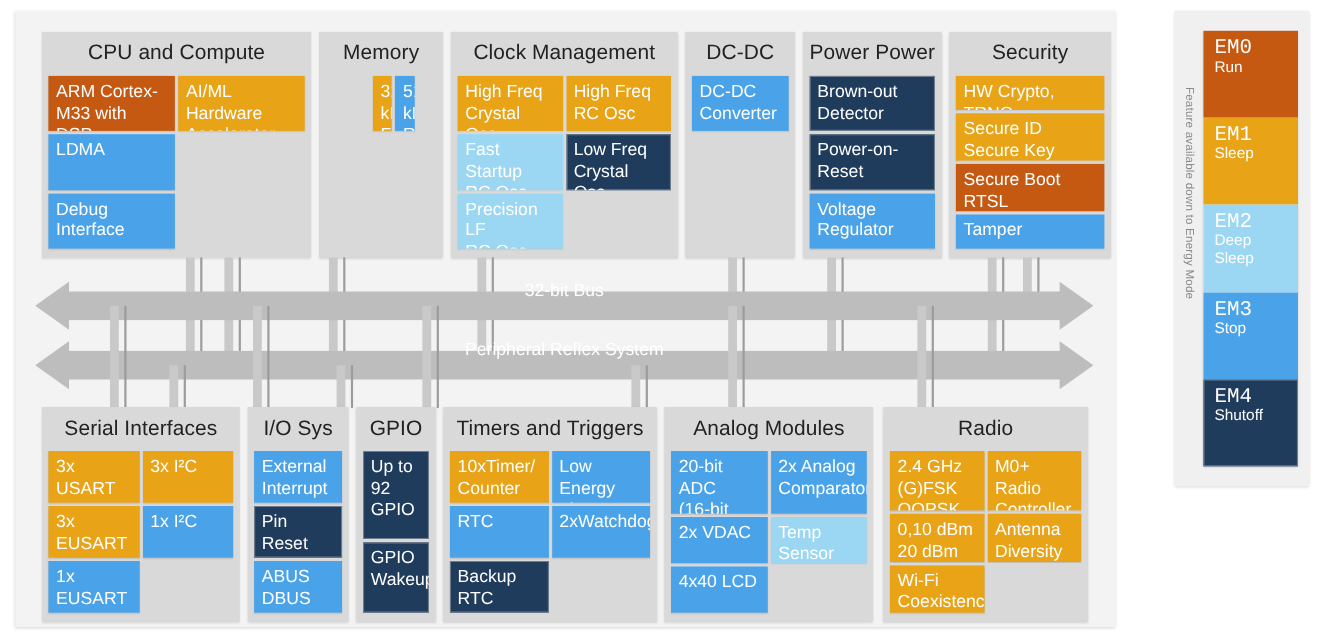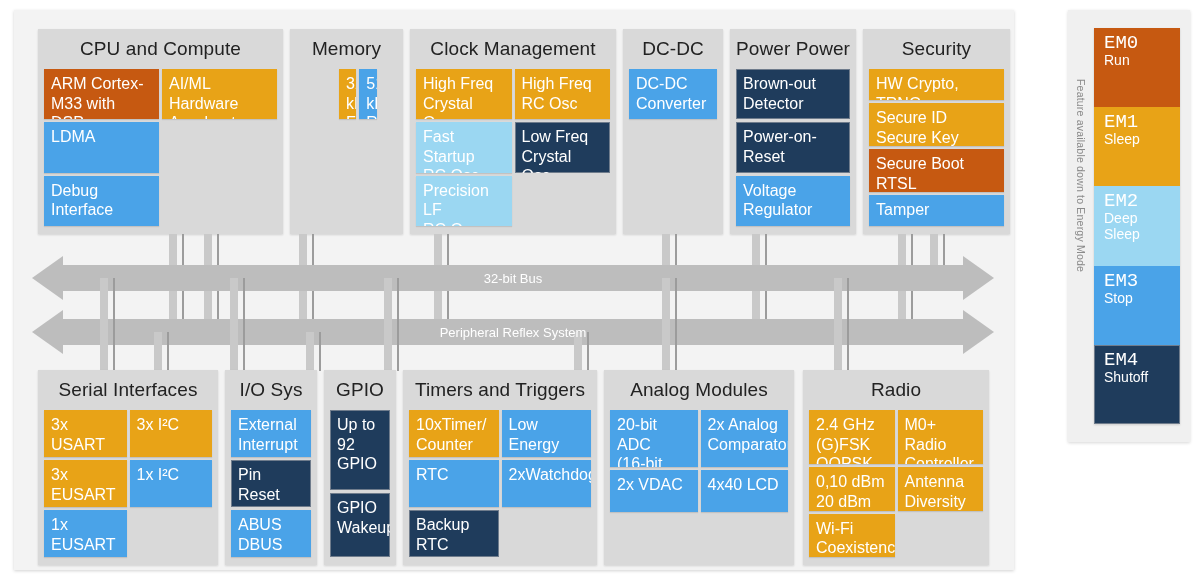--- a/index.html
+++ b/index.html
@@ -60,22 +60,22 @@
   .em1{background:#e8a317;}
   .em2{background:#9bd7f2;}
   .em3{background:#4aa3e8;}
   .em4{background:#1f3c5c; box-shadow:0 0 0 1px #6f7c8c inset;}
 
   
   .bus{
     position:absolute;
     height:44px;
     color:#ffffff;
-    font-size:13px;
-    display:flex;align-items:center;justify-content:center;
+    font-size:16px;
+    display:flex;align-items:flex-start;justify-content:center;
   }
   .bus .bar{
     position:absolute; left:30px; right:30px; top:9px; height:26px;
     background:#bdbdbd;
   }
   .bus .tipL,.bus .tipR{
     position:absolute;top:0;width:31px;height:44px;background:#bdbdbd;
   }
   .bus .tipL{left:0;clip-path:polygon(100% 0,100% 100%,0 50%);}
   .bus .tipR{right:0;clip-path:polygon(0 0,0 100%,100% 50%);}
@@ -287,20 +287,22 @@
 
   <div class="group" id="g-ana" style="left:590px;top:360px;width:190px;height:195px;">
     <div class="group-title">Analog Modules</div>
     <div class="cells" style="grid-template-columns:1fr 1fr;grid-template-rows:1.35fr 1fr 1fr;">
       <div class="blk em3">20-bit ADC
 (16-bit
 ENOB)</div>
       <div class="blk em3">2x Analog
 Comparator</div>
       <div class="blk em3">2x VDAC</div>
+      <div class="blk em2">Temp
+Sensor</div>
       <div class="blk em3">4x40 LCD</div>
       <div class="blk empty"></div>
     </div>
   </div>
 
   <div class="group" id="g-radio" style="left:789px;top:360px;width:186px;height:195px;">
     <div class="group-title">Radio</div>
     <div class="cells" style="grid-template-columns:1fr 1fr;grid-template-rows:1.25fr 1fr 1fr;">
       <div class="blk em1">2.4 GHz
 (G)FSK

